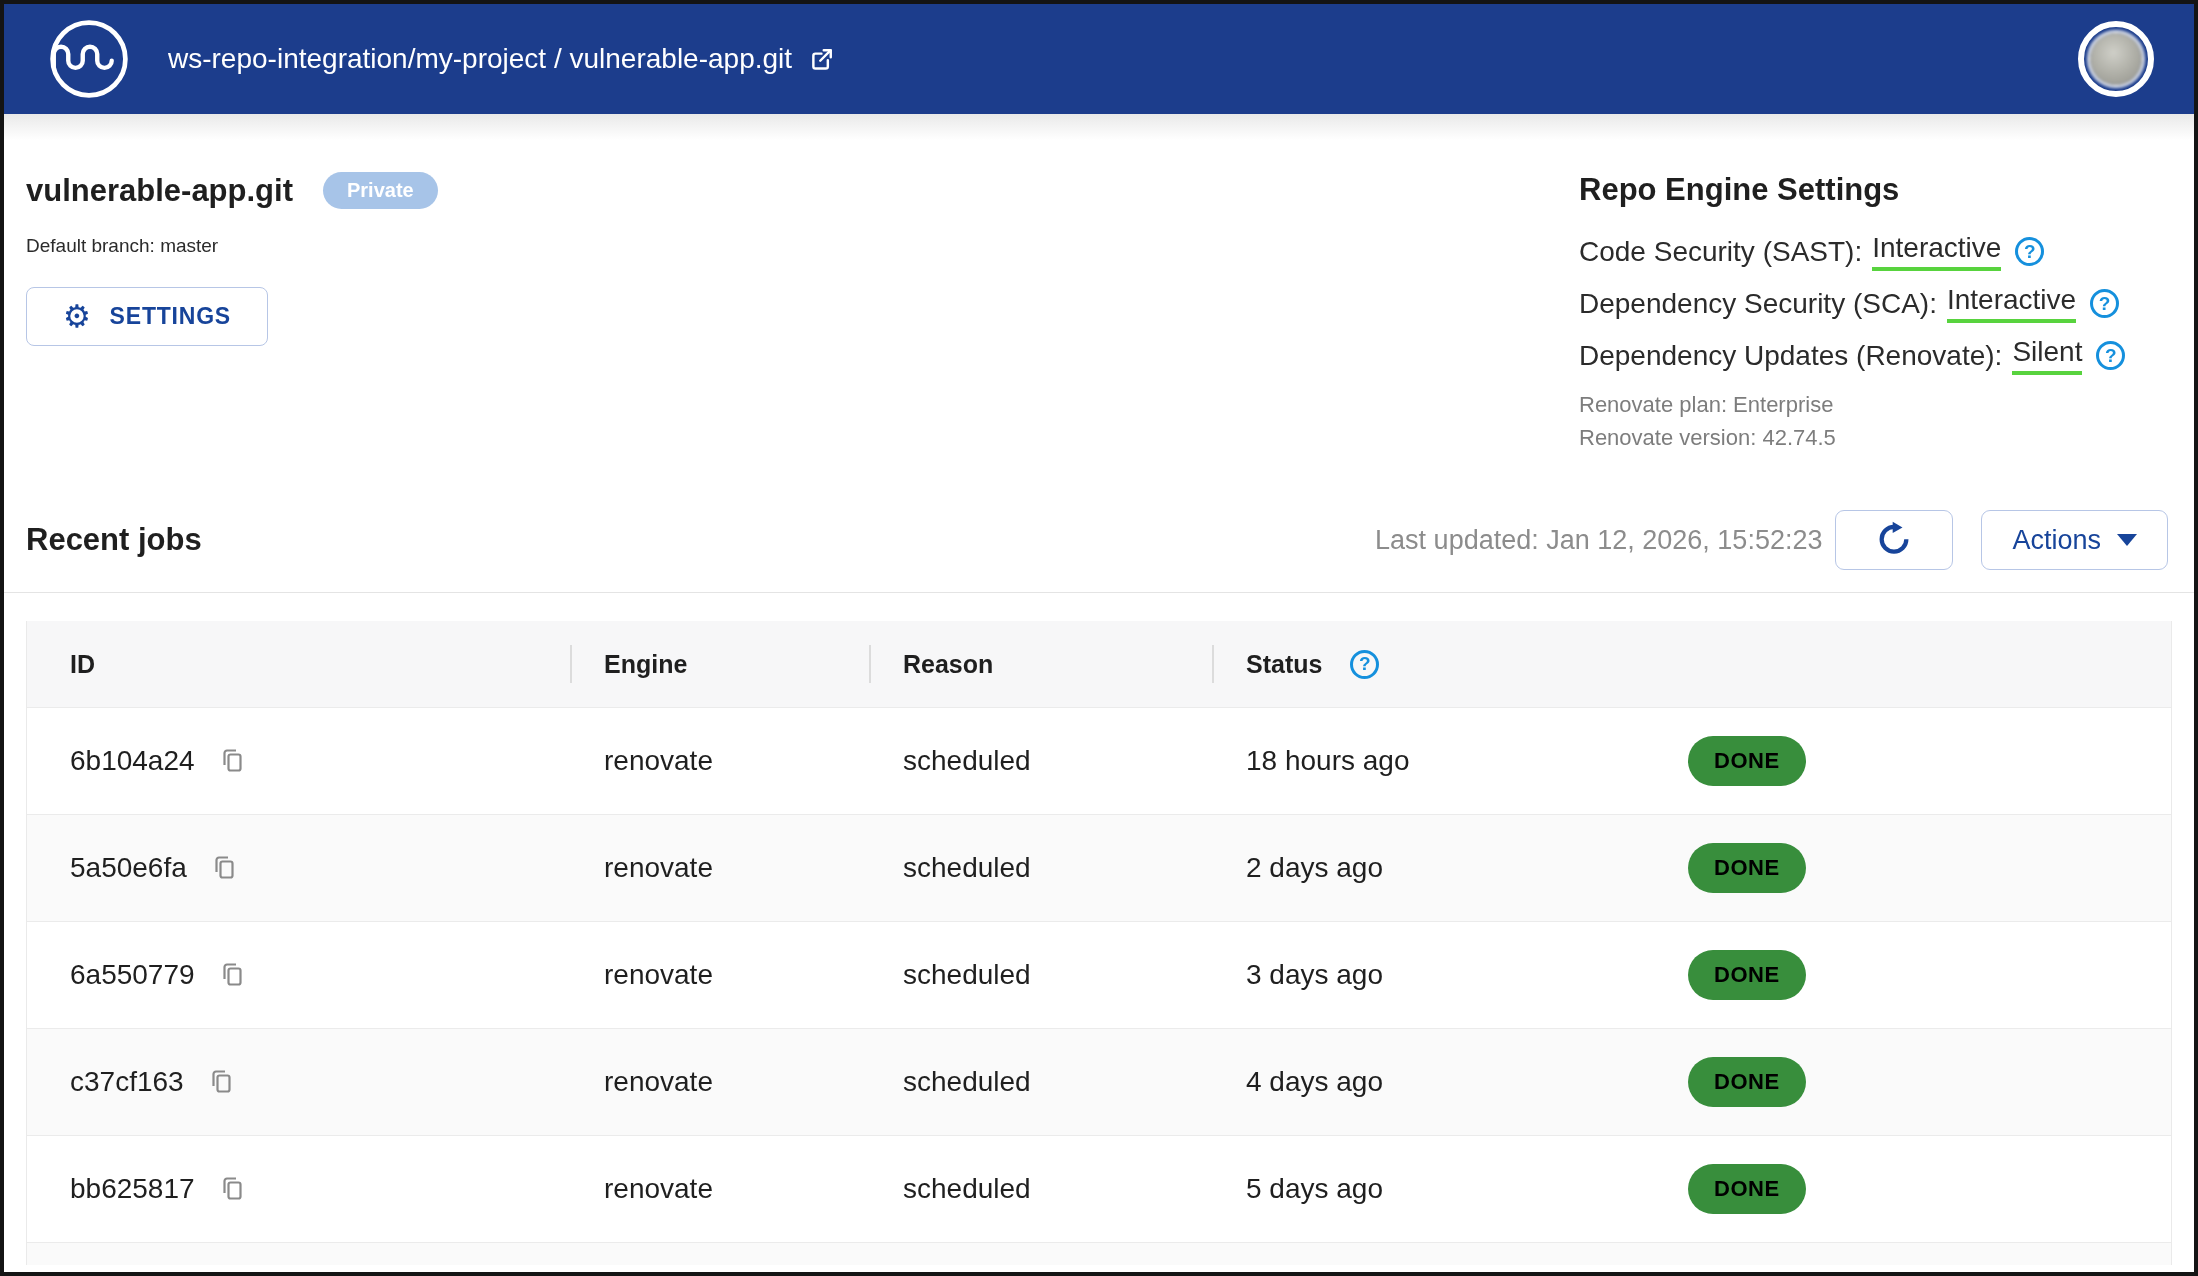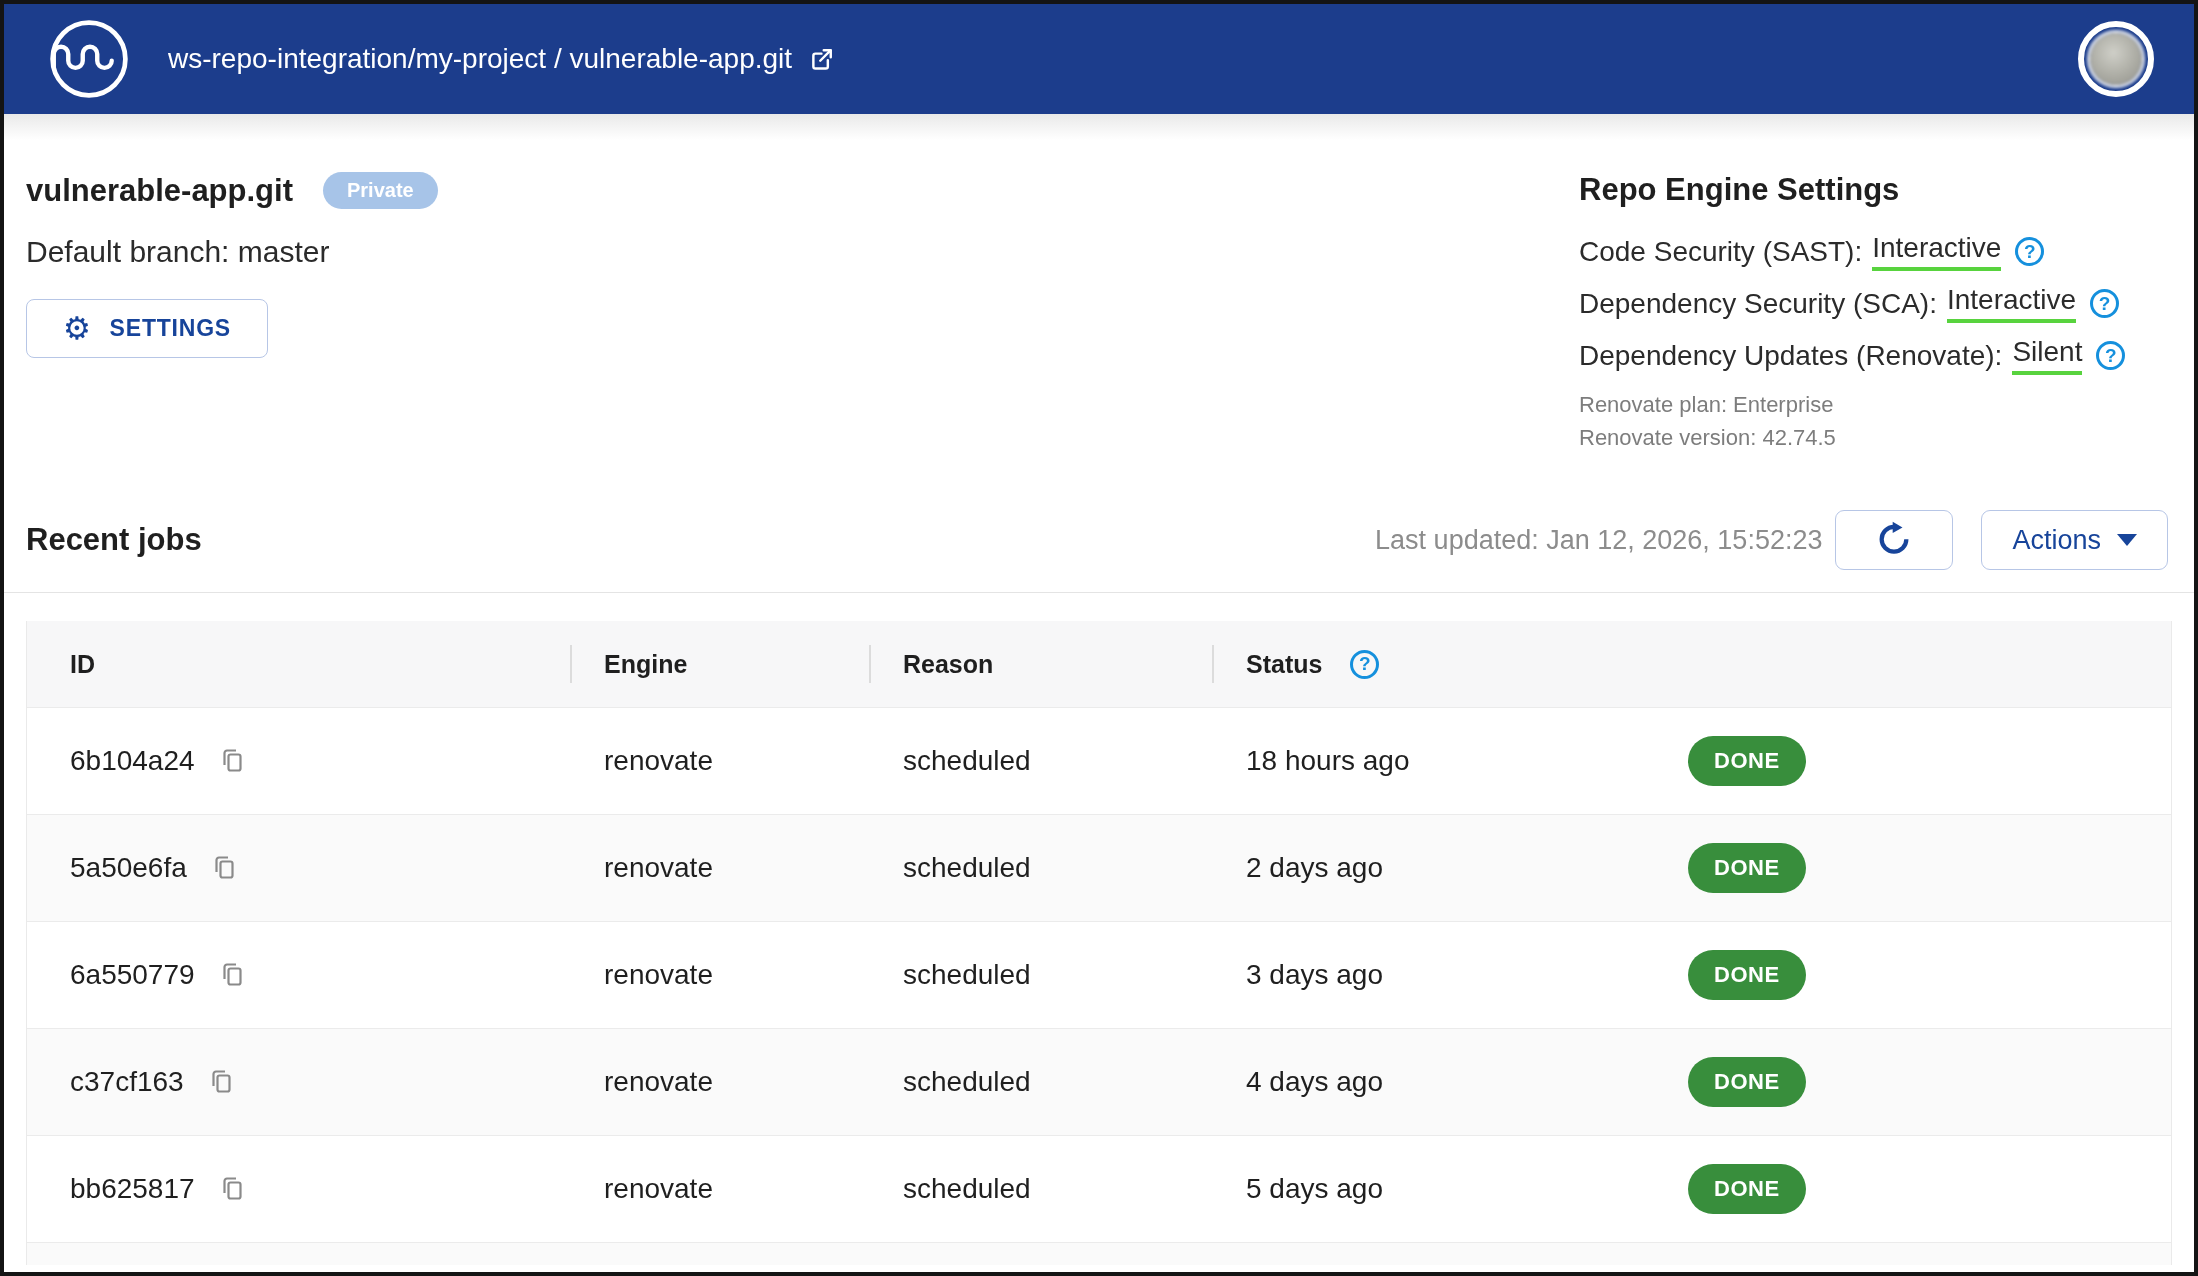--- a/index.html
+++ b/index.html
@@ -16,21 +16,21 @@
   .avatar { margin-left:auto; width:76px; height:76px; box-sizing:border-box; border:6px solid #fff; border-radius:50%; padding:5px; display:flex; align-items:center; justify-content:center; cursor:pointer; }
   .avatar-img { width:52px; height:52px; border-radius:50%;
     background:radial-gradient(circle at 45% 38%, #cfcfc8 0%, #b2b2aa 45%, #8f8f88 100%);
     filter:blur(1.5px); box-shadow:0 0 0 3px rgba(255,255,255,.85); }
   
   .content-gradient { height:26px; background:linear-gradient(#e9e9e9,#ffffff); }
   .top-section { display:flex; justify-content:space-between; align-items:flex-start; padding:32px 30px 0 22px; }
   .repo-name-row { display:flex; align-items:center; gap:30px; }
   .repo-name { font-size:31px; font-weight:700; }
   .private-badge { background:var(--badge-blue,#a7c4e8); color:#fff; font-weight:700; font-size:20px; padding:7px 24px; border-radius:22px; }
-  .default-branch { font-size:30px; color:#2b2b2b; margin-top:26px; }
+  .default-branch { font-size:19px; color:#2b2b2b; margin-top:26px; }
   .settings-btn { margin-top:30px; display:inline-flex; align-items:center; gap:18px;
     border:1.6px solid #b7c6e6; border-radius:8px; background:#fff;
     color:var(--accent-blue,#17449a); font-size:23px; font-weight:700; letter-spacing:.8px;
     padding:13px 36px; cursor:pointer; font-family:inherit; }
   .gear-icon { font-size:31px; line-height:1; }
   .engine-settings { width:585px; flex:none; }
   .engine-title { font-size:31px; font-weight:700; margin:0 0 24px 0; }
   .engine-row { display:flex; align-items:center; font-size:28px; color:#2b2b2b; margin-bottom:13px; }
   .engine-value { margin-left:10px; border-bottom:4px solid var(--underline-green,#58d33e); padding-bottom:3px; }
   .q-icon { width:29px; height:29px; flex:none; box-sizing:border-box; border:3px solid var(--question-blue,#1590dd);
@@ -58,21 +58,21 @@
   .th:first-child { padding-left:43px; }
   .th + .th::before { content:""; position:absolute; left:0; top:50%; transform:translateY(-50%);
     width:2px; height:38px; background:#dcdcdc; }
   .sort-arrow { font-size:28px; font-weight:400; color:#2b2b2b; }
   .trow { height:106px; border-top:1px solid #ebebeb; font-size:28px; color:#1f1f1f; cursor:pointer; }
   .trow:nth-child(even) { background:#fafafa; }
   .td { padding-left:34px; display:flex; align-items:center; }
   .td-id { padding-left:43px; gap:24px; }
   .copy-icon { display:inline-flex; cursor:pointer; }
   .copy-icon svg { width:27px; height:30px; display:block; }
-  .done-badge { background:var(--done-green,#388e3c); color:#ffffff; font-weight:700; font-size:22px;
+  .done-badge { background:var(--done-green,#388e3c); color:#000000; font-weight:700; font-size:22px;
     padding:12px 26px; border-radius:30px; letter-spacing:.5px; }
   .partial-row { height:22px; background:#fafafa; border-top:1px solid #ebebeb; }
 </style>
 </head>
 <body>
 
 <div class="screen">
 
   <div class="topbar">
     <span>

